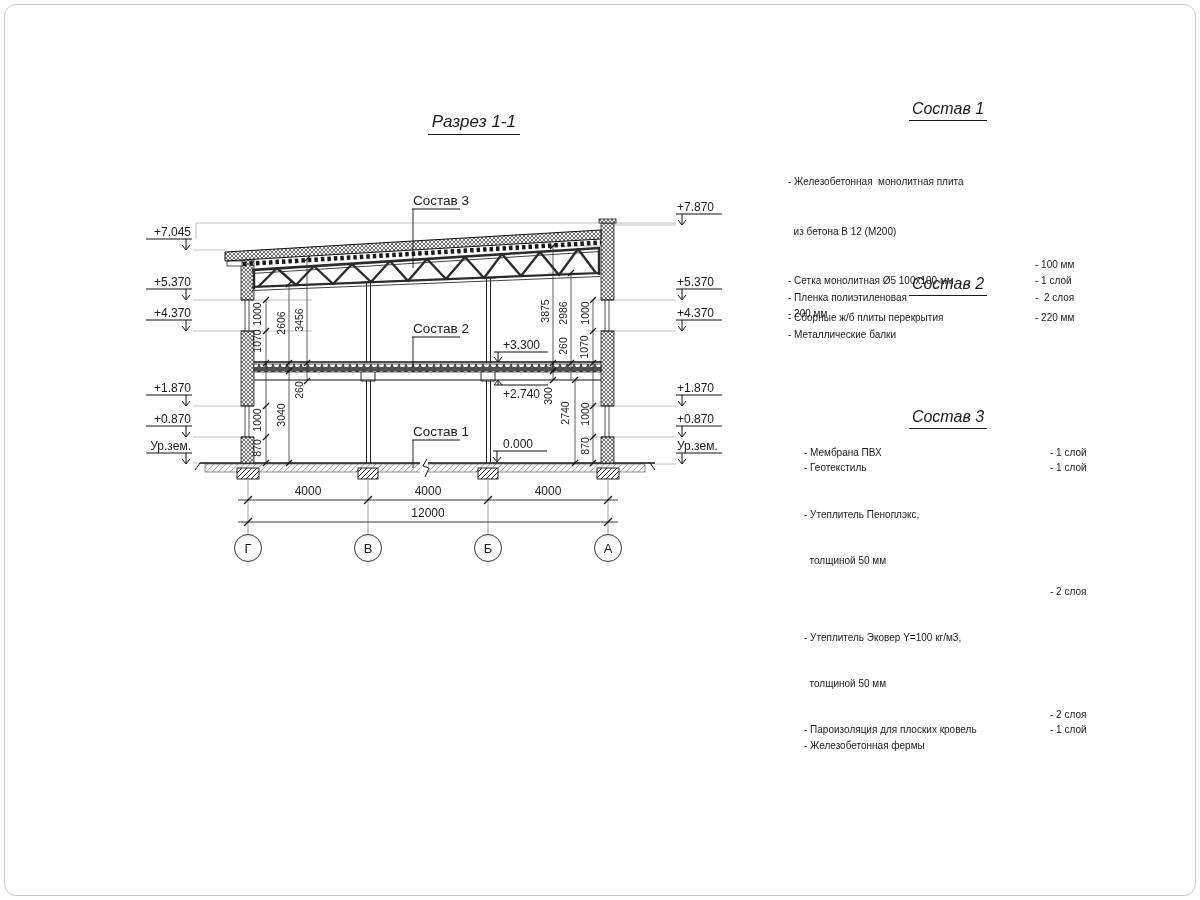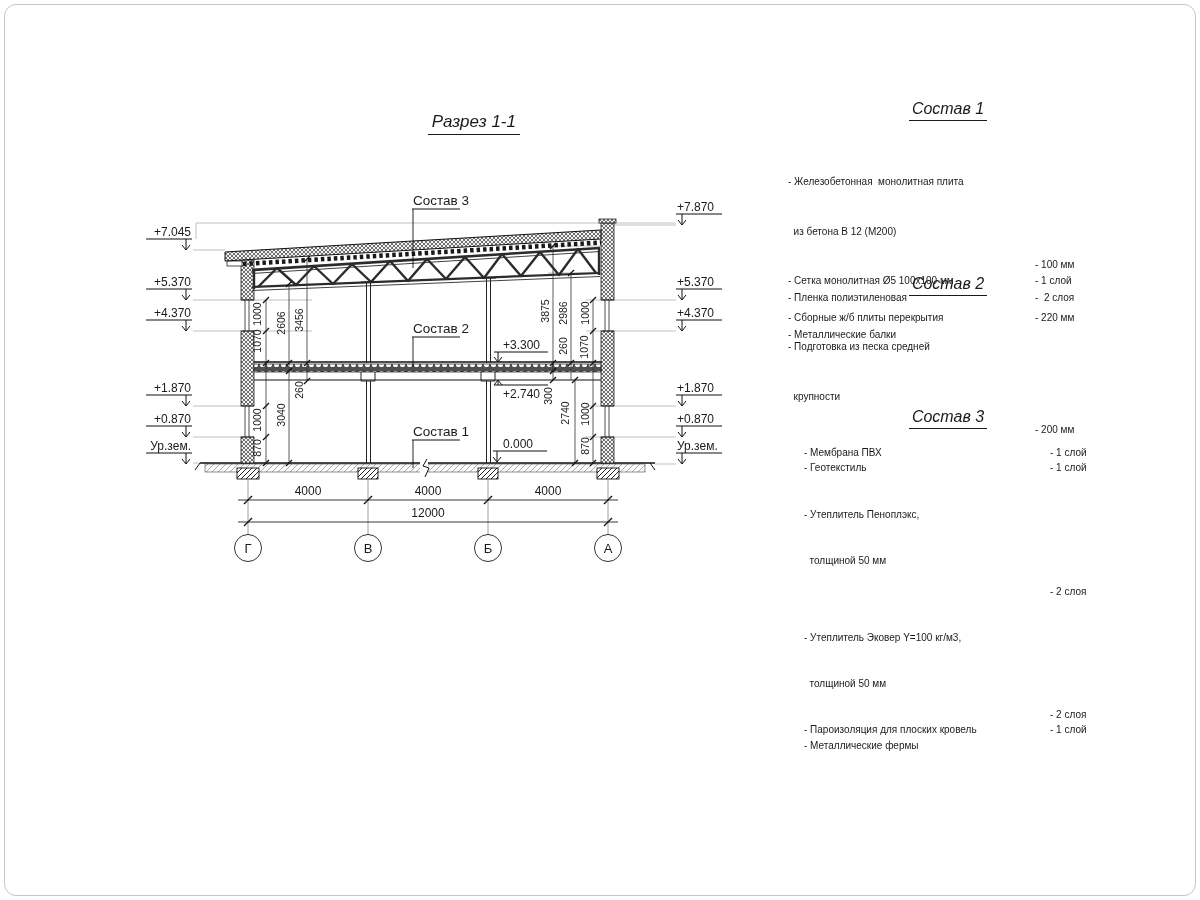--- a/index.html
+++ b/index.html
@@ -396,24 +396,20 @@
   </div>
   <div class="item">
     <div class="item-text"><div>- Сетка монолитная Ø5 100х100 мм</div></div>
     <div class="item-value">- 1 слой</div>
   </div>
   <div class="item">
     <div class="item-text"><div>- Пленка полиэтиленовая</div></div>
     <div class="item-value">-  2 слоя</div>
   </div>
   <div class="item">
-    <div class="item-text">
-      <div>- Подготовка из песка средней</div>
-      <div>  крупности</div>
-    </div>
     <div class="item-value">- 200 мм</div>
   </div>
 </div>
 
 <div class="abs spec" style="left:788px;top:275px">
   <div class="spec-head" style="margin-bottom:14px">
     <span>Состав 2</span>
   </div>
   <div class="item">
     <div class="item-text"><div>- Сборные ж/б плиты перекрытия</div></div>
@@ -449,16 +445,16 @@
       <div>- Утеплитель Эковер Y=100 кг/м3,</div>
       <div>  толщиной 50 мм</div>
     </div>
     <div class="item-value">- 2 слоя</div>
   </div>
   <div class="item">
     <div class="item-text"><div>- Пароизоляция для плоских кровель</div></div>
     <div class="item-value">- 1 слой</div>
   </div>
   <div class="item">
-    <div class="item-text"><div>- Металлические фермы</div></div>
+    <div class="item-text"><div>- Железобетонная фермы</div></div>
     <div class="item-value"></div>
   </div>
 </div>
 
 </body></html>

